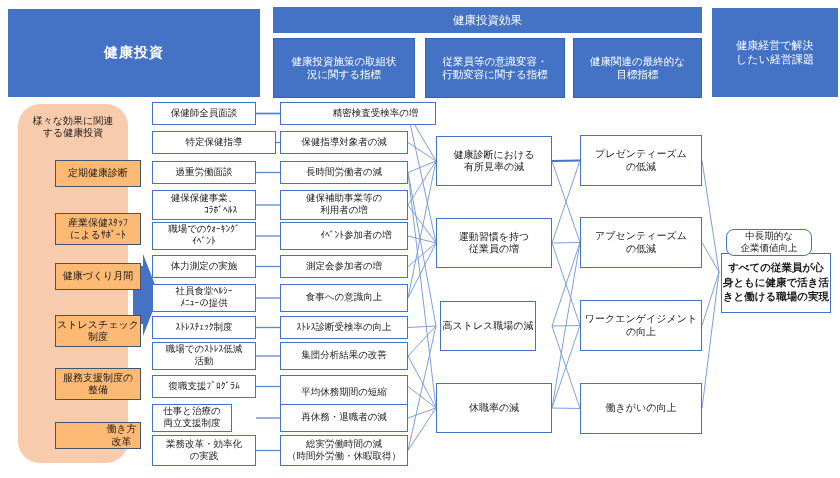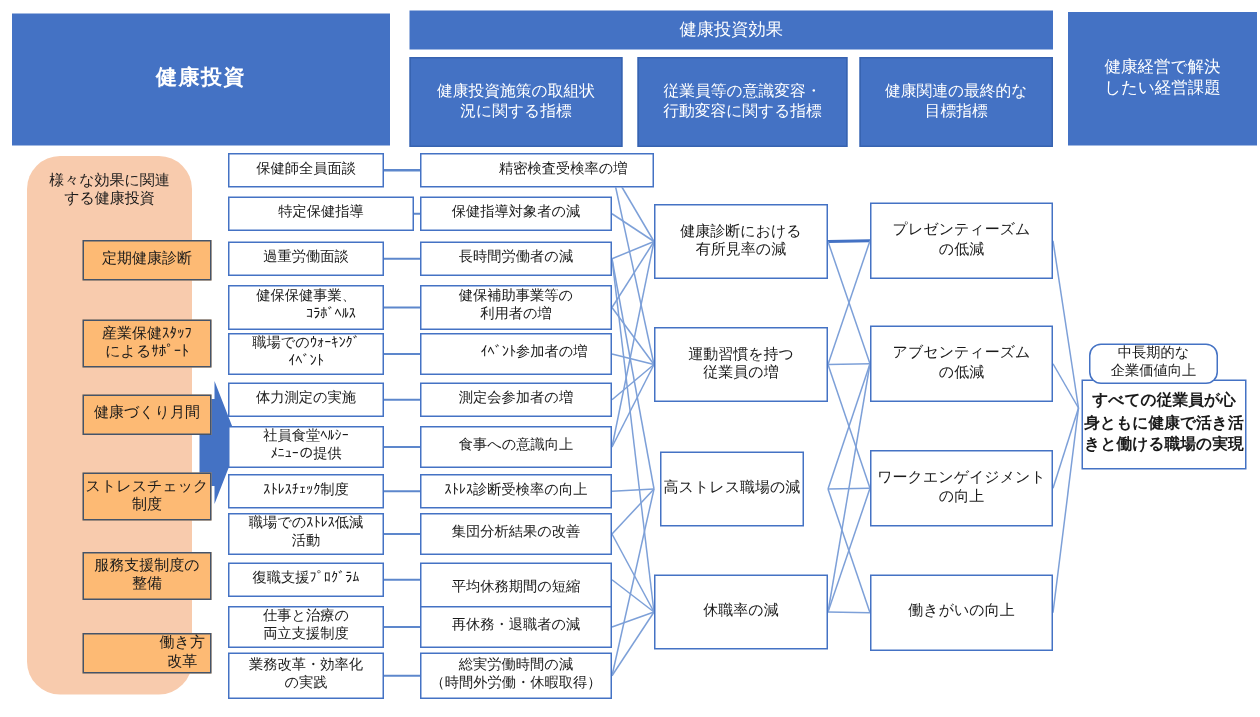--- a/index.html
+++ b/index.html
@@ -136,21 +136,21 @@
       <div class="abs wbox rowbox" style="left: 152px; top: 284px; width: 104px; height: 28px;">社員食堂ﾍﾙｼｰ
 ﾒﾆｭｰの提供</div>
       <div class="abs wbox rowbox" style="left: 280px; top: 284px; width: 128px; height: 28px;">食事への意識向上</div>
       <div class="abs wbox rowbox" style="left: 152px; top: 316px; width: 104px; height: 23px;">ｽﾄﾚｽﾁｪｯｸ制度</div>
       <div class="abs wbox rowbox" style="left: 280px; top: 316px; width: 128px; height: 23px;">ｽﾄﾚｽ診断受検率の向上</div>
       <div class="abs wbox rowbox" style="left: 152px; top: 342px; width: 104px; height: 28px;">職場でのｽﾄﾚｽ低減
 活動</div>
       <div class="abs wbox rowbox" style="left: 280px; top: 342px; width: 128px; height: 28px;">集団分析結果の改善</div>
       <div class="abs wbox rowbox" style="left: 152px; top: 375px; width: 104px; height: 23px;">復職支援ﾌﾟﾛｸﾞﾗﾑ</div>
       <div class="abs wbox rowbox" style="left: 280px; top: 375px; width: 128px; height: 36px;">平均休務期間の短縮</div>
-      <div class="abs wbox rowbox" style="left: 152px; top: 404px; width: 104px; height: 28px;">仕事と治療の
+      <div class="abs wbox rowbox" style="left: 152px; top: 404px; width: 80px; height: 28px;">仕事と治療の
 両立支援制度</div>
       <div class="abs wbox rowbox" style="left: 280px; top: 404px; width: 128px; height: 28px;">再休務・退職者の減</div>
       <div class="abs wbox rowbox" style="left: 152px; top: 435px; width: 104px; height: 31px;">業務改革・効率化
 の実践</div>
       <div class="abs wbox rowbox" style="left: 280px; top: 435px; width: 128px; height: 31px;">総実労働時間の減
 （時間外労働・休暇取得）</div>
     </div>
   <div id="gen-behavior">
       <div class="abs wbox midbox" style="left: 436px; top: 136px; width: 116px; height: 50px;">健康診断における
 有所見率の減</div>

